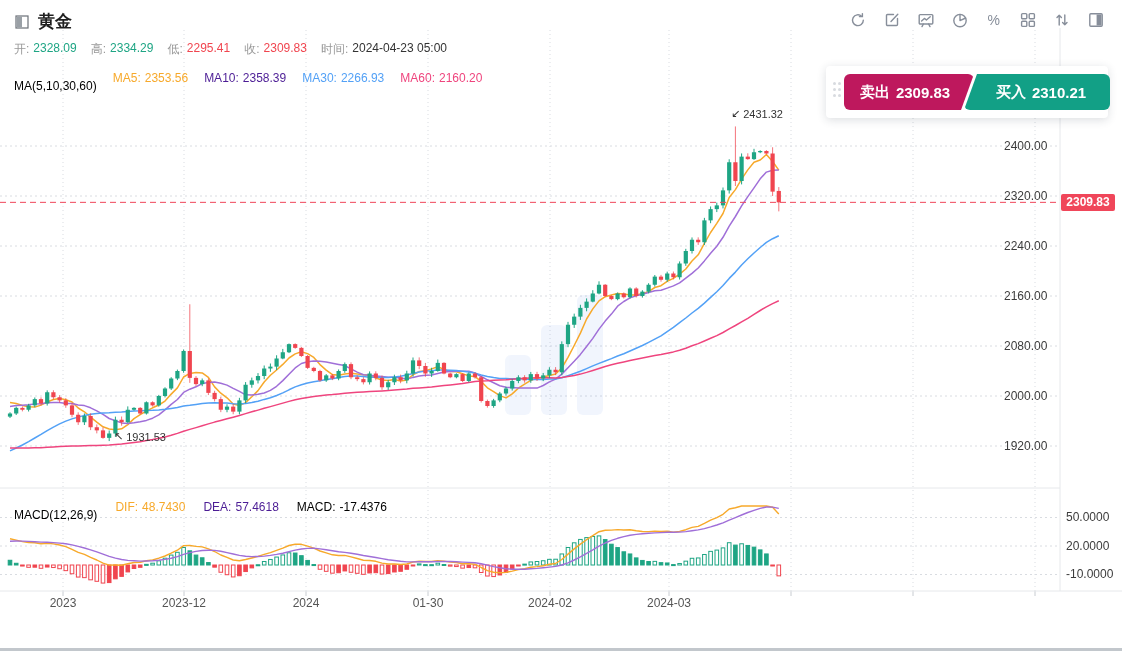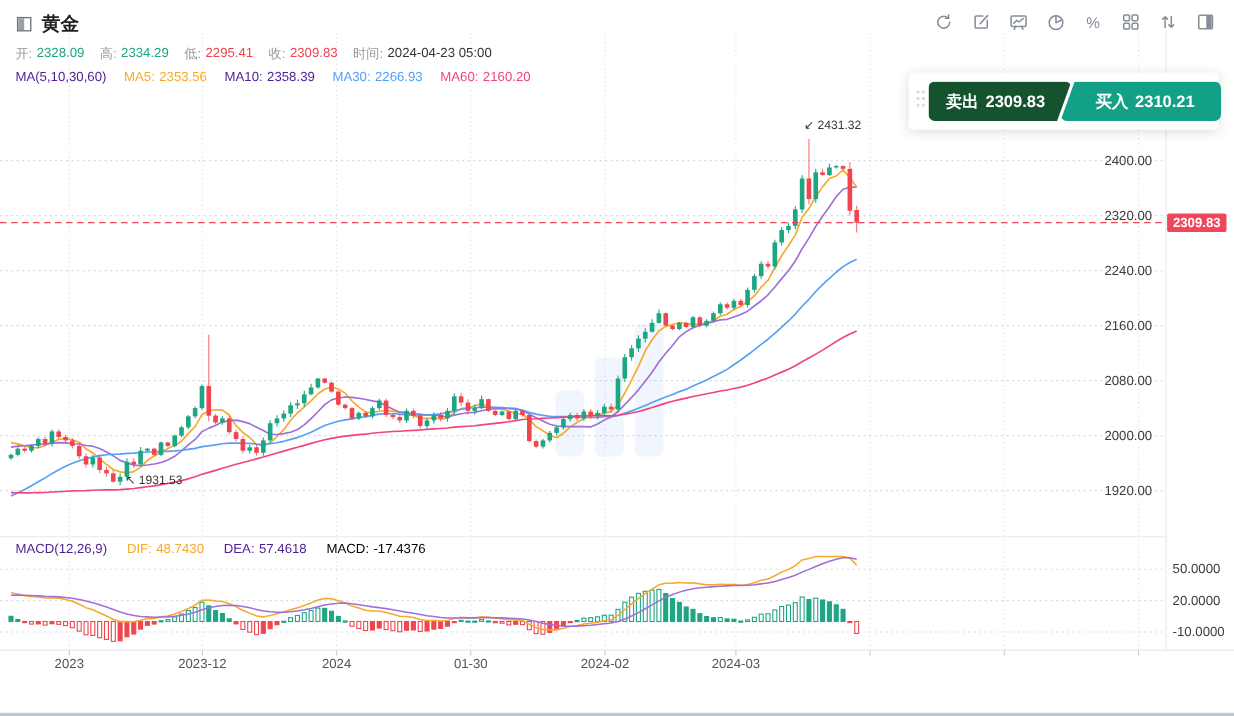--- a/index.html
+++ b/index.html
@@ -12,21 +12,21 @@
   .title-row{left:14px;top:10px;display:flex;align-items:center;gap:8px;}
   .page-title{font-size:17px;font-weight:bold;color:#1f1f1f;}
   .toolbar{right:16px;top:10px;display:flex;align-items:center;gap:14px;}
   .tool-btn{width:20px;height:20px;display:flex;align-items:center;justify-content:center;cursor:pointer;}
 
   
   .info-row{left:14px;top:41px;display:flex;align-items:center;gap:14px;font-size:12px;}
   .ma-row{left:14px;top:63px;display:flex;align-items:center;gap:16px;font-size:12px;}
   .macd-row{left:14px;top:492px;display:flex;align-items:center;gap:18px;font-size:12px;}
   .lbl{color:#999;}
-  .dim{color:#4c1d95;}
+  .dim{color:#000000;margin-top:16px;}
   .v-up{color:#1EA584;}
   .v-down{color:#F0454F;}
   .v-time{color:#333;}
   .v-ma5{color:#F7A92B;}
   .v-ma10{color:#4c1d95;}
   .v-ma30{color:#53A1F6;}
   .v-ma60{color:#EF457E;}
   .pair{display:flex;gap:4px;}
 
   
@@ -41,21 +41,21 @@
   .anno .arr{font-size:11px;color:#333;}
 
   
   .trade-card{position:absolute;left:826px;top:66px;width:282px;height:52px;background:#fff;border-radius:4px;
      box-shadow:0 2px 10px rgba(40,50,70,.16);z-index:4;}
   .drag-dots{position:absolute;left:7px;top:16px;width:8px;height:20px;
      display:grid;grid-template-columns:3px 3px;grid-auto-rows:3px;gap:3px 2px;cursor:grab;}
   .drag-dots i{width:3px;height:3px;border-radius:50%;background:#d8dbe0;}
   .trade-btn{position:absolute;top:8px;height:36px;color:#fff;font-size:15px;font-weight:bold;
      display:flex;align-items:center;justify-content:center;gap:6px;cursor:pointer;border-radius:6px;}
-  .sell-btn{left:18px;width:122px;background:#14532d;clip-path:polygon(0 0,100% 0,calc(100% - 13px) 100%,0 100%);padding-right:8px;}
+  .sell-btn{left:18px;width:122px;background:#be185d;clip-path:polygon(0 0,100% 0,calc(100% - 13px) 100%,0 100%);padding-right:8px;}
   .buy-btn{left:138px;width:138px;background:#12A086;clip-path:polygon(13px 0,100% 0,100% 100%,0 100%);padding-left:8px;}
 
   
   .tabbar{position:absolute;left:0;top:617px;width:1122px;height:31px;border-top:1px solid #ececec;
      display:flex;align-items:center;gap:27px;padding-left:20px;box-sizing:border-box;font-size:13px;color:#333;z-index:2;}
   .tab{cursor:pointer;white-space:nowrap;}
   .tab.active{color:#2F7BF5;font-weight:bold;background:#EEF3FE;padding:3px 7px;border-radius:3px;}
   .bottom-strip{position:absolute;left:0;top:648px;width:1122px;height:3px;background:#c2c7cc;z-index:2;}
 </style>
 </head>

